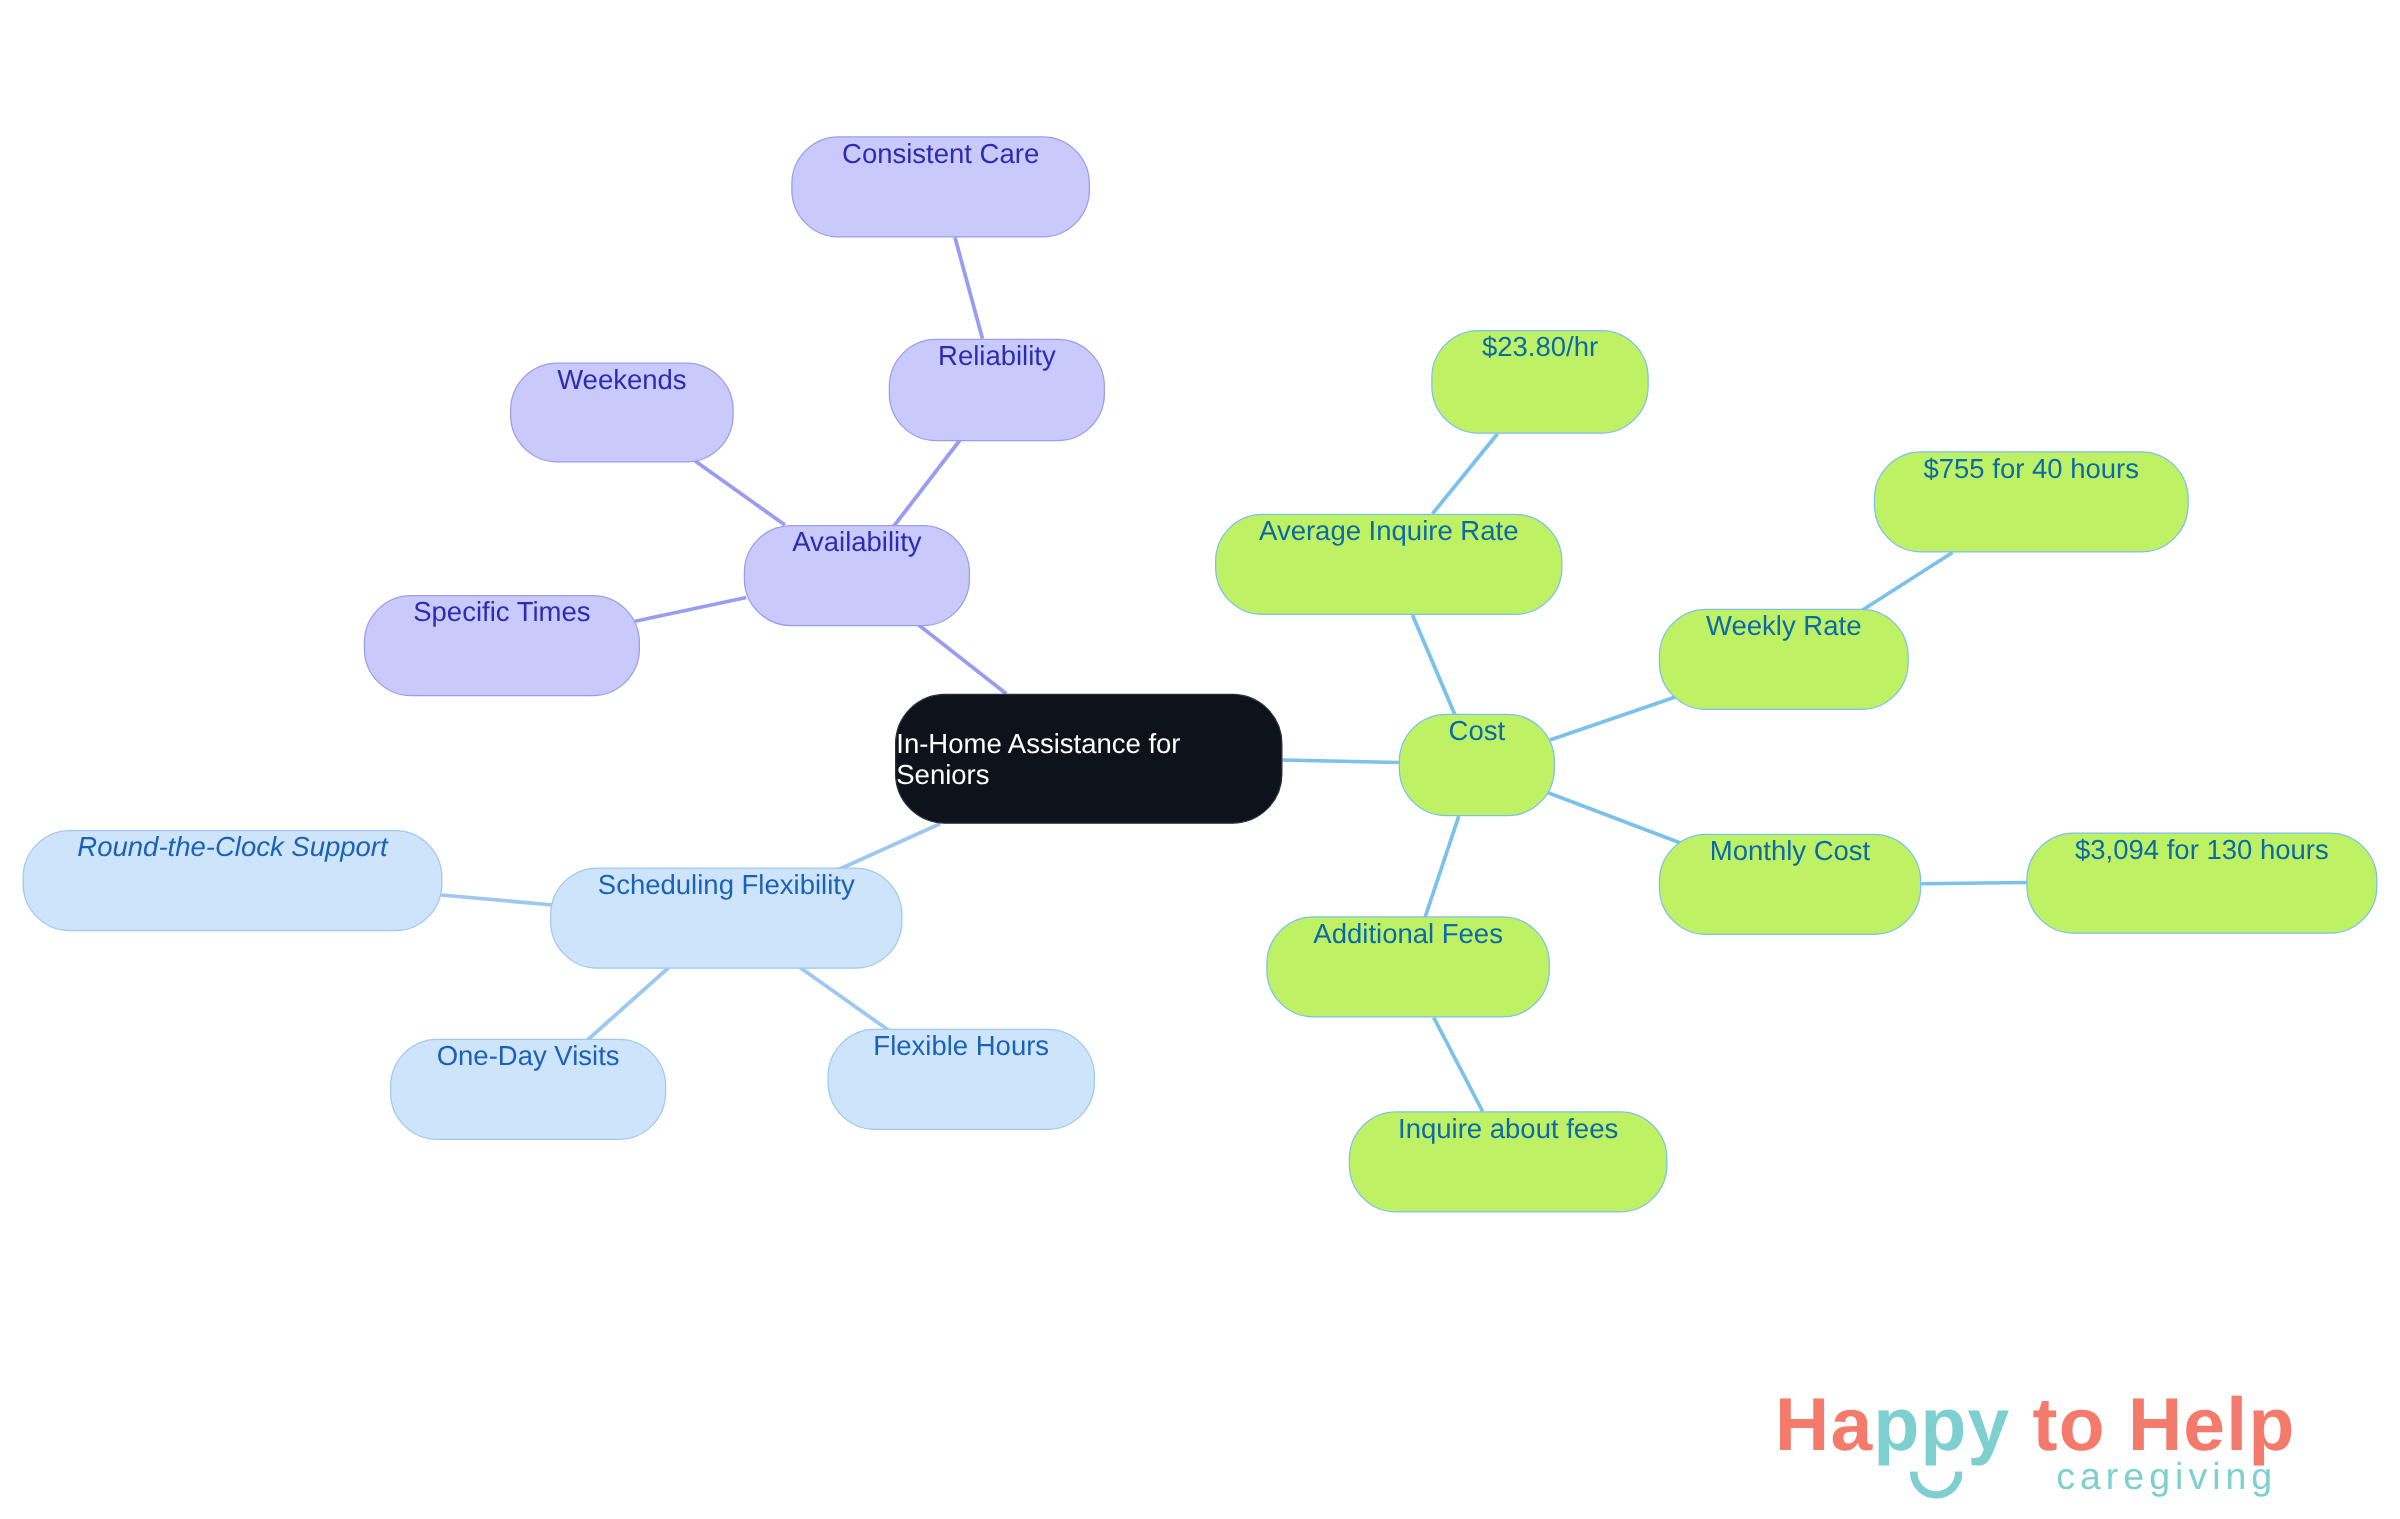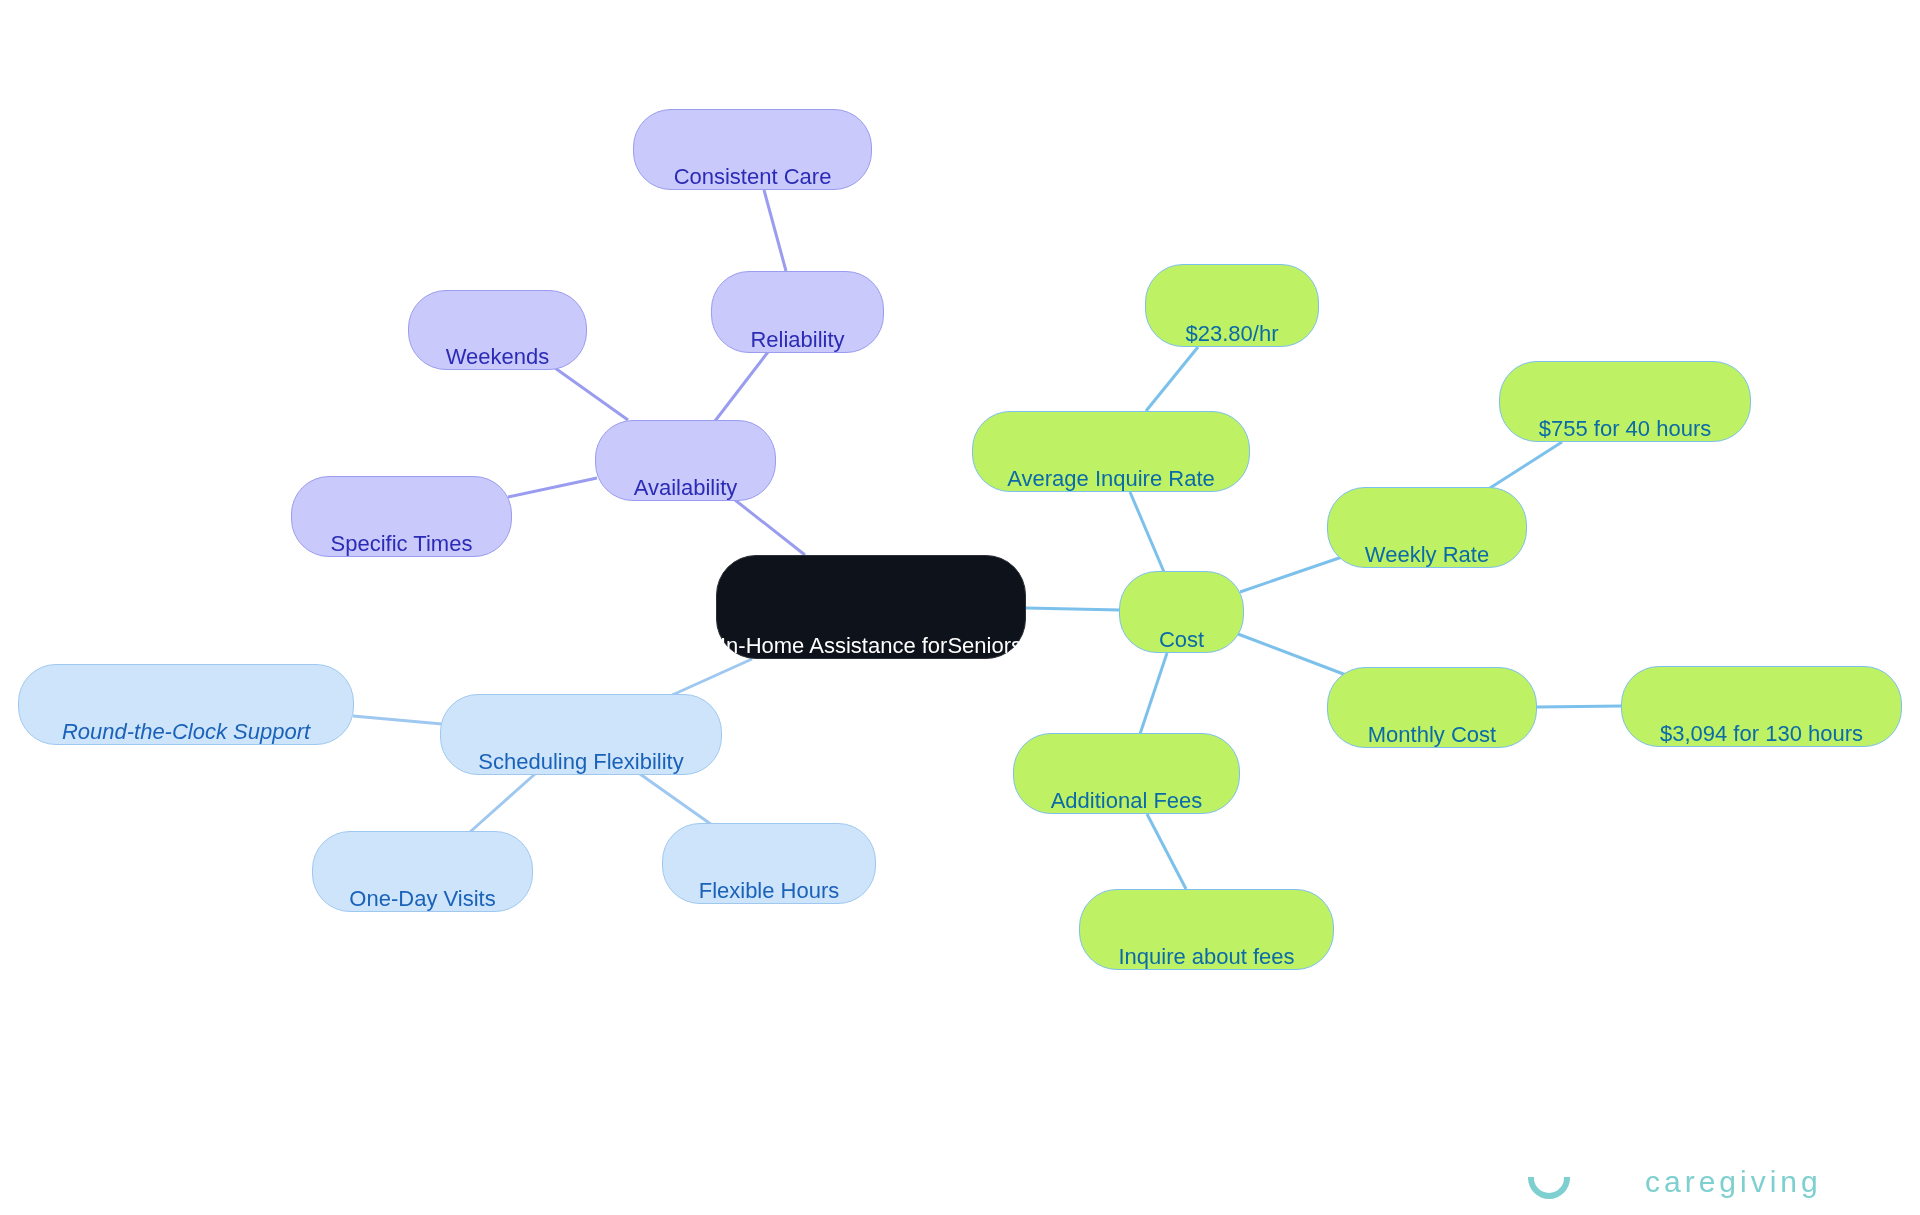--- a/index.html
+++ b/index.html
@@ -1,18 +1,18 @@
 <!DOCTYPE html>
 <html><head>
 <meta charset="utf-8">
 <style>
   html, body { margin:0; padding:0; background:#ffffff; }
   body { width:1920px; height:1215px; position:relative; overflow:hidden; font-family:"Liberation Sans", "DejaVu Sans", sans-serif; }
   svg.edges { position:absolute; left:0; top:0; width:1920px; height:1215px; }
-  .node { position:absolute; box-sizing:border-box; display:flex; align-items:flex-end; justify-content:center; text-align:center; border-radius:38px; font-size:22px; line-height:25px; border:1.5px solid; }
+  .node { position:absolute; box-sizing:border-box; display:flex; align-items:flex-start; justify-content:center; text-align:center; border-radius:38px; font-size:22px; line-height:25px; border:1.5px solid; }
   .purple { background:#c9c9fb; border-color:#9a9cf0; color:#2b2bb5; }
   .sky { background:#bef264; border-color:#7cc0ec; color:#0b6aa8; }
   .pale { background:#cde4fb; border-color:#9fc8f0; color:#1a62b8; }
   .root { background:#0d121b; border-color:#2a2f38; color:#ffffff; font-size:22px; border-radius:40px; }
   .logo { position:absolute; left:1420px; top:1105px; width:470px; height:100px; }
   .logo-main { position:absolute; left:0; top:0; font-size:60px; font-weight:bold; letter-spacing:1px; white-space:nowrap; color:#f47b6b; }
   .logo-main .teal { color:#7ecfcf; }
   .logo-sub { position:absolute; left:225px; top:60px; font-size:30px; letter-spacing:4px; color:#7ecfcf; }
   .smile { position:absolute; left:108px; top:72px; width:42px; height:22px; border:6px solid #7ecfcf; border-top:none; border-radius:0 0 30px 30px; box-sizing:border-box; }
 </style>
@@ -36,21 +36,21 @@
   <line x1="1164" y1="572" x2="1130" y2="492" stroke="#7cc0ec" stroke-width="3"></line>
   <line x1="1146" y1="411" x2="1198" y2="347" stroke="#7cc0ec" stroke-width="3"></line>
   <line x1="1240" y1="592" x2="1342" y2="557" stroke="#7cc0ec" stroke-width="3"></line>
   <line x1="1490" y1="488" x2="1562" y2="442" stroke="#7cc0ec" stroke-width="3"></line>
   <line x1="1238" y1="634" x2="1346" y2="675" stroke="#7cc0ec" stroke-width="3"></line>
   <line x1="1537" y1="707" x2="1622" y2="706" stroke="#7cc0ec" stroke-width="3"></line>
   <line x1="1167" y1="653" x2="1140" y2="734" stroke="#7cc0ec" stroke-width="3"></line>
   <line x1="1147" y1="814" x2="1186" y2="889" stroke="#7cc0ec" stroke-width="3"></line>
 </svg>
 
-<div class="node root" style="left:716px;top:555px;width:310px;height:104px;flex-direction:row;">
+<div class="node root" style="left:716px;top:555px;width:310px;height:104px;flex-direction:column;">
   <span>In-Home Assistance for</span>
   <span>Seniors</span>
 </div>
 
 <div class="node purple" style="left:595px;top:420px;width:181px;height:81px;">
     <span>Availability</span>
   </div>
 <div class="node purple" style="left:711px;top:271px;width:173px;height:82px;">
     <span>Reliability</span>
   </div>
@@ -99,15 +99,16 @@
     <span>$3,094 for 130 hours</span>
   </div>
 <div class="node sky" style="left:1013px;top:733px;width:227px;height:81px;">
     <span>Additional Fees</span>
   </div>
 <div class="node sky" style="left:1079px;top:889px;width:255px;height:81px;">
     <span>Inquire about fees</span>
   </div>
 
 <div class="logo">
+  <div class="logo-main"><span>Ha</span><span class="teal">ppy</span><span> to Help</span></div>
   <div class="smile"></div>
   <div class="logo-sub">caregiving</div>
 </div>
 
 </body></html>

